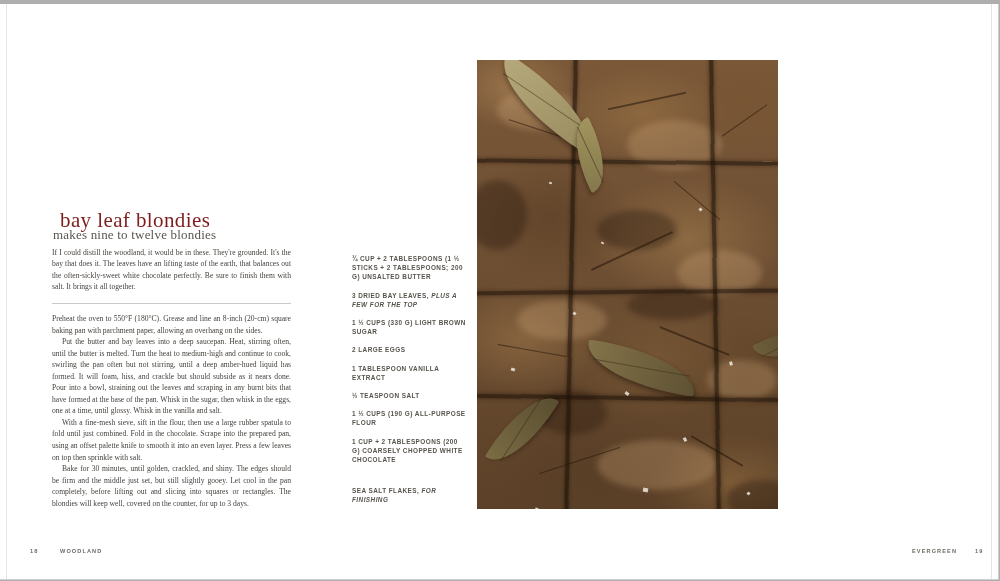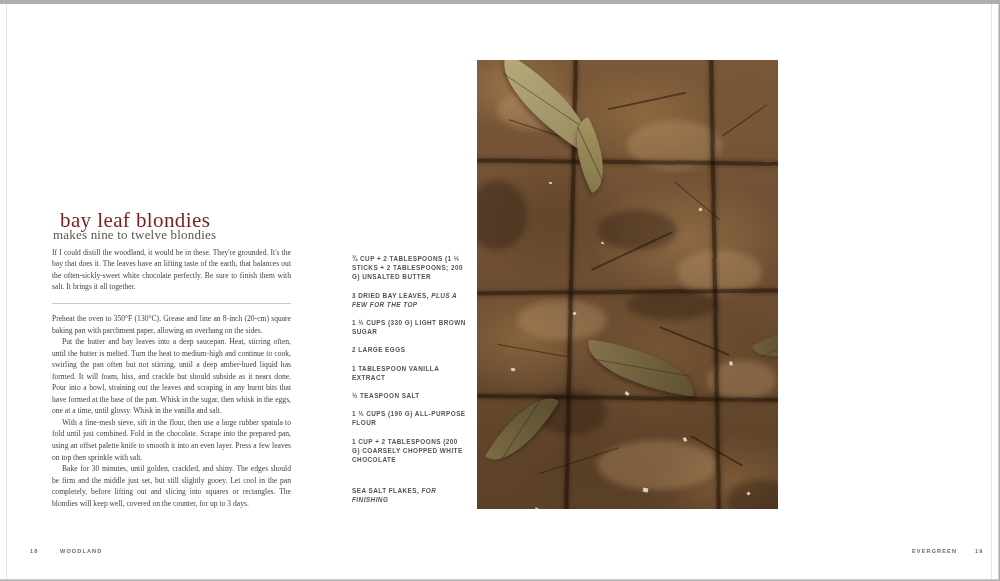--- a/index.html
+++ b/index.html
@@ -61,21 +61,21 @@
 <div class="page">
   <div class="page-edge" style="left:6px;"></div>
   <div class="page-edge" style="left:991px;"></div>
 
   <div class="leftcol">
     <h1 class="title">bay leaf blondies</h1>
     <div class="subtitle">makes nine to twelve blondies</div>
     <div class="intro">If I could distill the woodland, it would be in these. They're grounded. It's the bay that does it. The leaves have an lifting taste of the earth, that balances out the often-sickly-sweet white chocolate perfectly. Be sure to finish them with salt. It brings it all together.</div>
     <div class="rule"></div>
     <div class="method">
-        <p>Preheat the oven to 350°F (130°C). Grease and line an 8-inch (20-cm) square baking pan with parchment paper, allowing an overhang on the sides.</p>
+        <p>Preheat the oven to 550°F (180°C). Grease and line an 8-inch (20-cm) square baking pan with parchment paper, allowing an overhang on the sides.</p>
         <p>Put the butter and bay leaves into a deep saucepan. Heat, stirring often, until the butter is melted. Turn the heat to medium-high and continue to cook, swirling the pan often but not stirring, until a deep amber-hued liquid has formed. It will foam, hiss, and crackle but should subside as it nears done. Pour into a bowl, straining out the leaves and scraping in any burnt bits that have formed at the base of the pan. Whisk in the sugar, then whisk in the eggs, one at a time, until glossy. Whisk in the vanilla and salt.</p>
         <p>With a fine-mesh sieve, sift in the flour, then use a large rubber spatula to fold until just combined. Fold in the chocolate. Scrape into the prepared pan, using an offset palette knife to smooth it into an even layer. Press a few leaves on top then sprinkle with salt.</p>
         <p>Bake for 30 minutes, until golden, crackled, and shiny. The edges should be firm and the middle just set, but still slightly gooey. Let cool in the pan completely, before lifting out and slicing into squares or rectangles. The blondies will keep well, covered on the counter, for up to 3 days.</p>
       </div>
   </div>
 
   <div class="ingredients">
       <p><span>¾ CUP + 2 TABLESPOONS (1 ½ STICKS + 2 TABLESPOONS; 200 G) UNSALTED BUTTER</span></p>
       <p><span>3 DRIED BAY LEAVES, </span><span class="it">PLUS A FEW FOR THE TOP</span></p>
       <p><span>1 ½ CUPS (330 G) LIGHT BROWN SUGAR</span></p>

